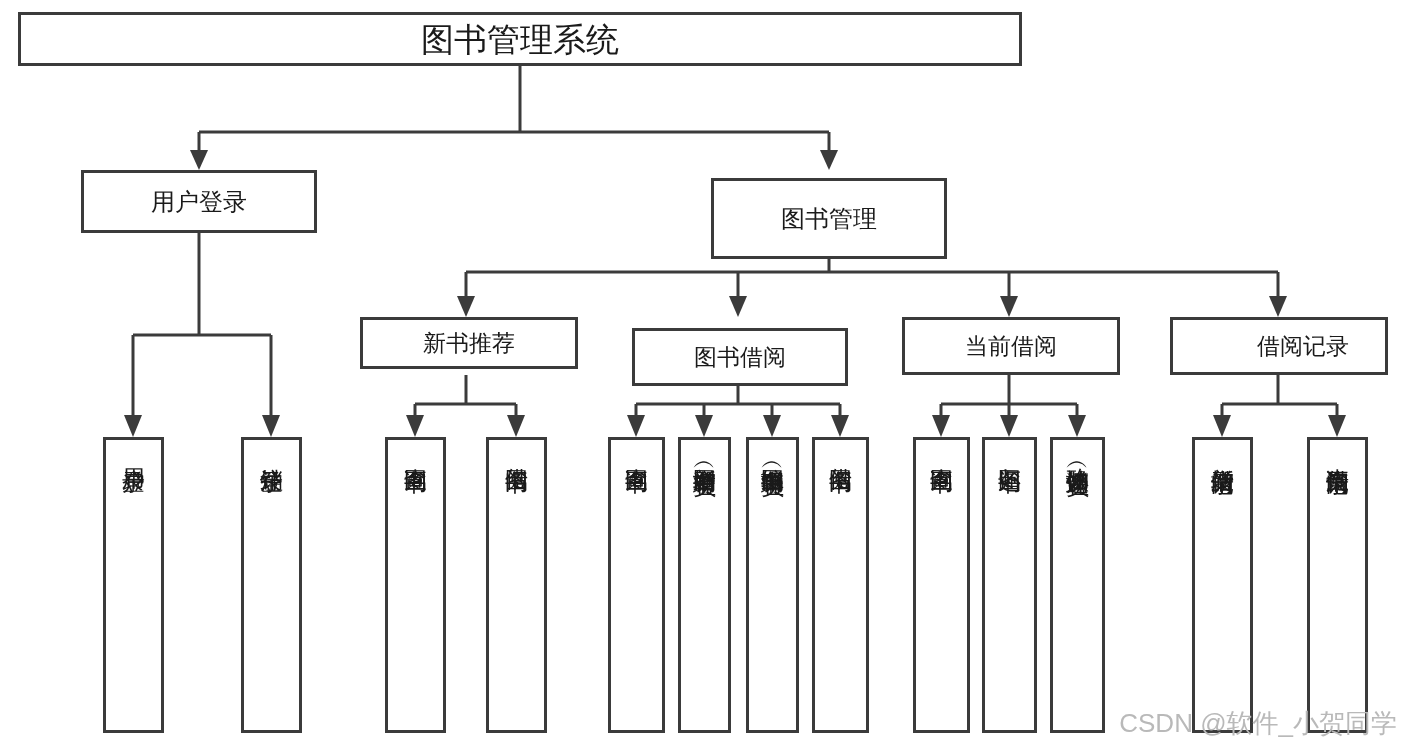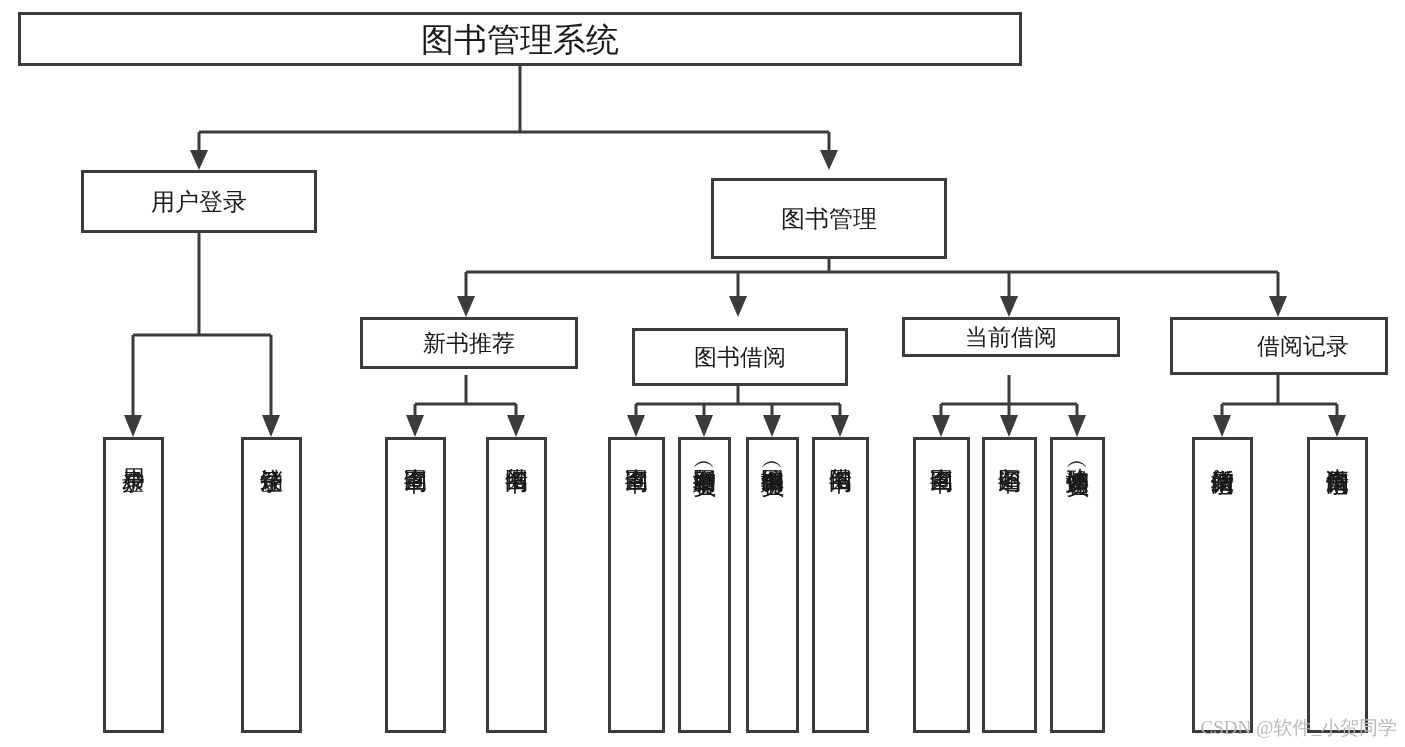--- a/index.html
+++ b/index.html
@@ -70,24 +70,24 @@
     fill: none;
   }
   #wires polygon {
     fill: #3b3b3b;
   }
   
   #watermark {
     position: absolute;
     right: 8px;
     bottom: 6px;
-    font-size: 19px;
+    font-size: 26px;
     color: #b9b9b9;
     white-space: nowrap;
-    font-family: Liberation Serif, serif;
+    font-family: Liberation Sans, sans-serif;
   }
 </style>
 </head>
 <body>
 
 <div id="canvas">
 
   <svg id="wires" viewBox="0 0 1405 747">
 
     <line x1="520" y1="66" x2="520" y2="132"></line>
@@ -167,21 +167,21 @@
   <div class="node l2" style="left:711px; top:178px; width:236px; height:81px;">
     <span class="htext">图书管理</span>
   </div>
 
   <div class="node l3" style="left:360px; top:317px; width:218px; height:52px;">
     <span class="htext">新书推荐</span>
   </div>
   <div class="node l3" style="left:632px; top:328px; width:216px; height:58px;">
     <span class="htext">图书借阅</span>
   </div>
-  <div class="node l3" style="left:902px; top:317px; width:218px; height:40px;">
+  <div class="node l3" style="left:902px; top:317px; width:218px; height:58px;">
     <span class="htext">当前借阅</span>
   </div>
   <div class="node l3" style="left:1170px; top:317px; width:218px; height:58px;padding-left:48px;">
     <span class="htext">借阅记录</span>
   </div>
 
   <div class="node leaf" style="left:103px; top:437px; width:61px; height:296px;">
     <span class="vtext">用户登录</span>
   </div>
   <div class="node leaf" style="left:241px; top:437px; width:61px; height:296px;">

